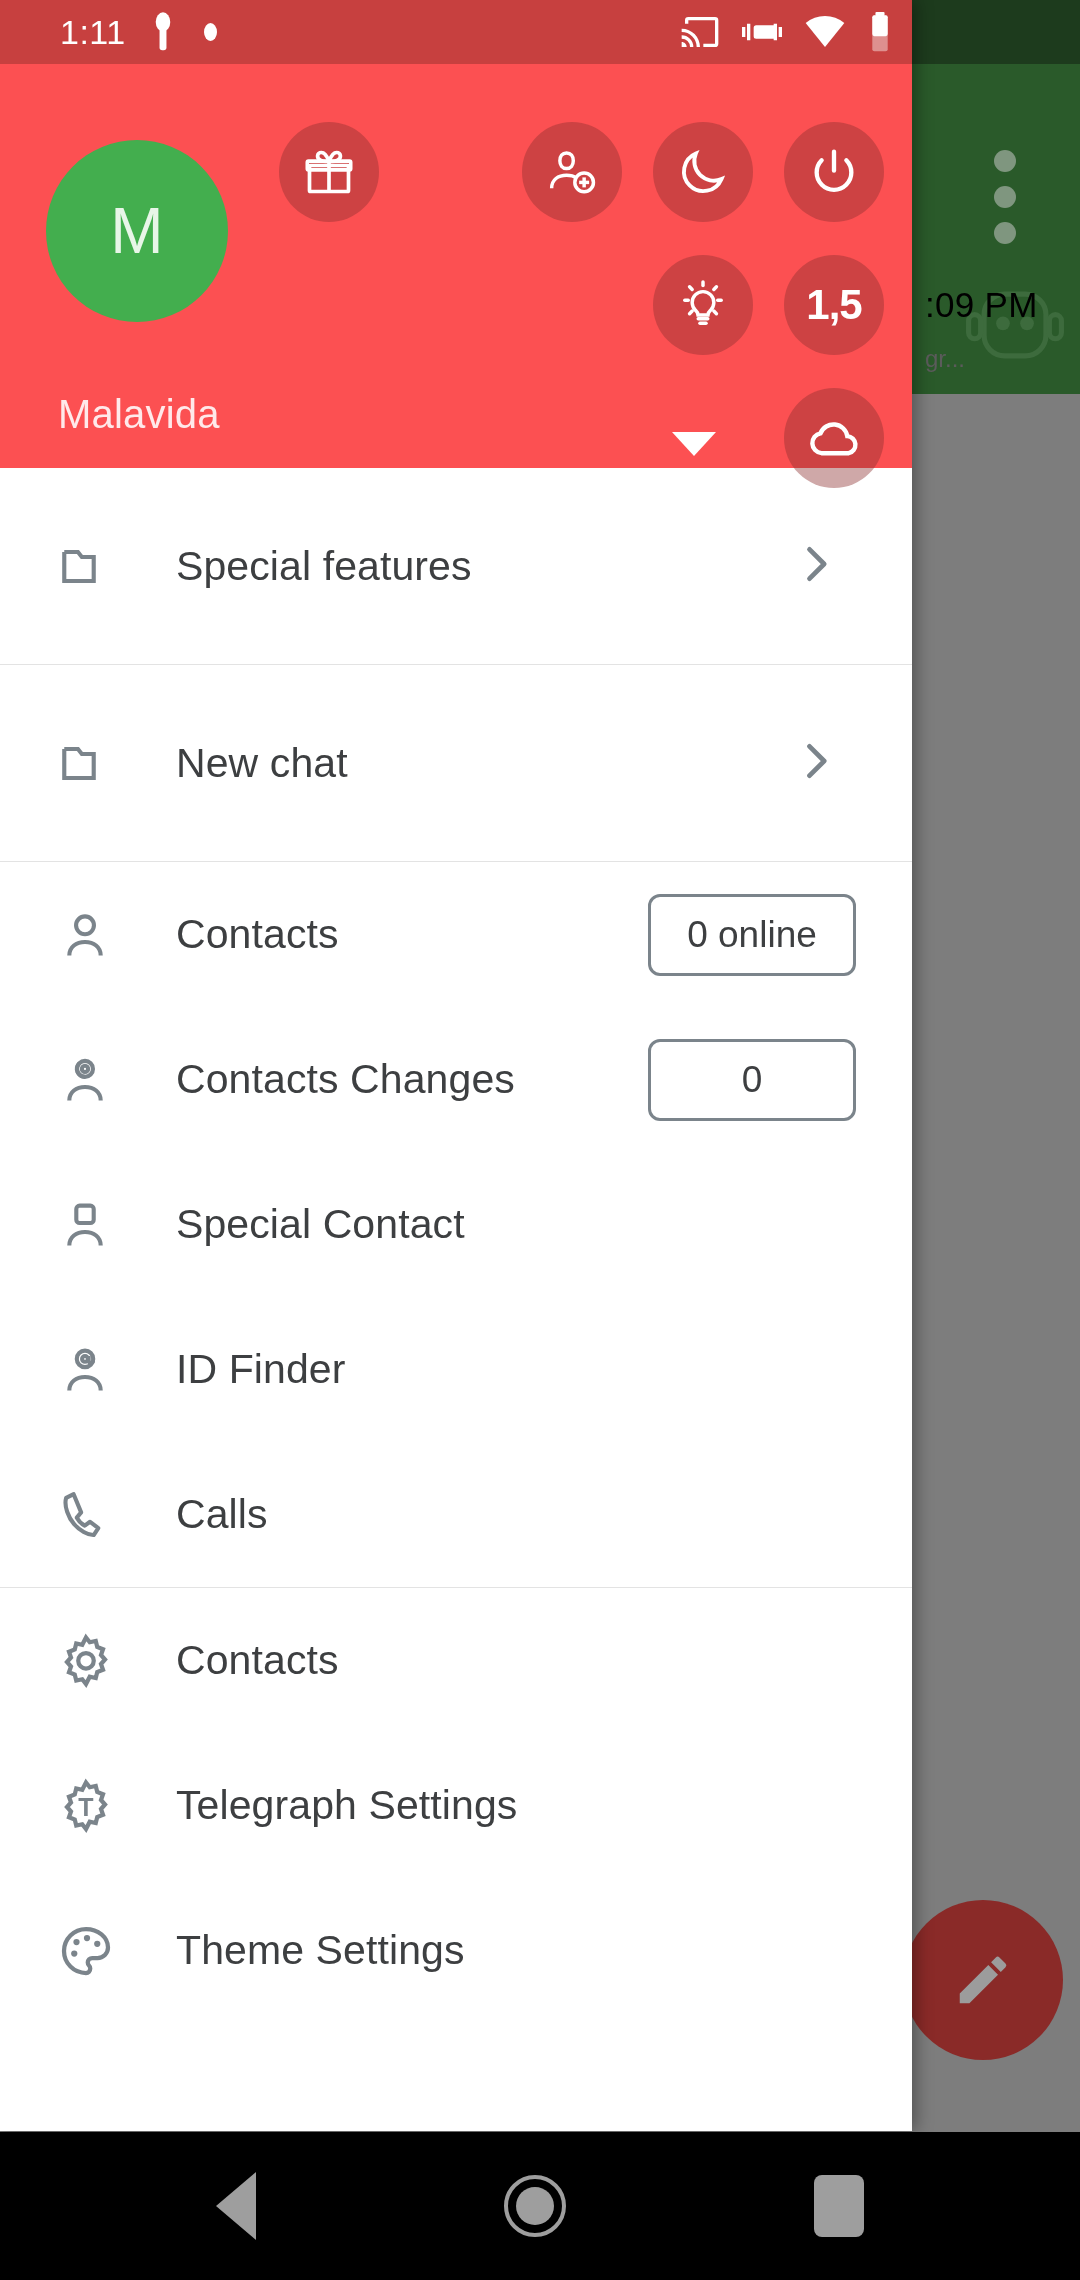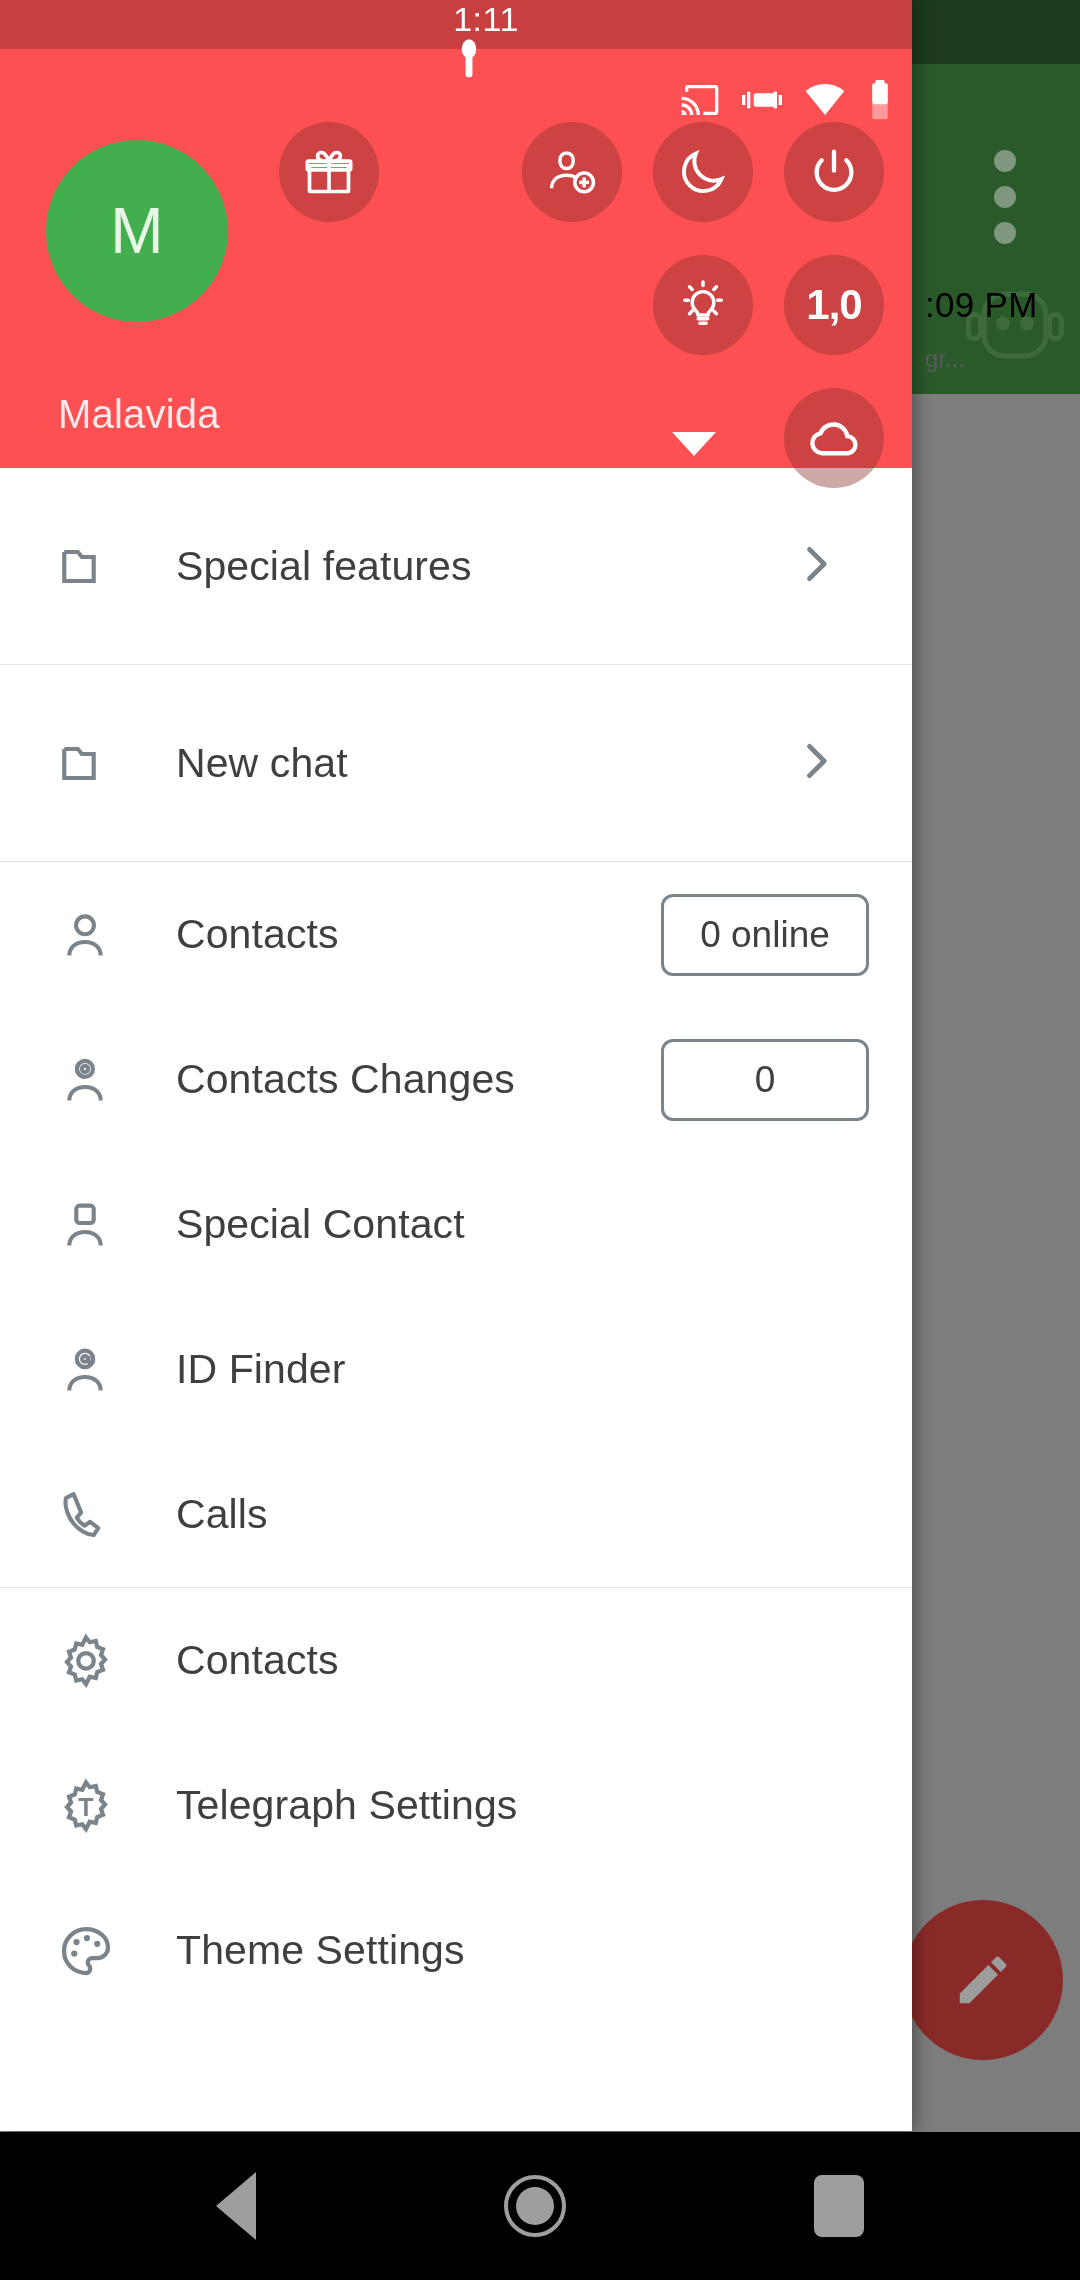--- a/index.html
+++ b/index.html
@@ -41,23 +41,23 @@
   }
   #bg-fab {
     position:absolute; left:903px; top:1900px; width:160px; height:160px;
     border-radius:50%; background:#8a2a28;
     display:flex; align-items:center; justify-content:center;
   }
   #bg-fab svg { width:62px; height:62px; }
 
   
   #statusbar {
-    position:absolute; left:0; top:0; width:912px; height:49px;
+    position:absolute; left:0; top:0; width:912px; height:64px;
     background:#c7403f; z-index:40;
-    display:flex; align-items:center; color:#fff;flex-direction:column;
+    display:flex; align-items:center; color:#fff;
   }
   #sb-time { font-size:34px; margin-left:60px; font-weight:400; letter-spacing:.5px; }
   #sb-icon-key { margin-left:26px; display:flex; align-items:center; }
   #sb-dot {
     width:13px; height:18px; border-radius:50%; background:#fff; margin-left:30px;
   }
   #sb-right {
     margin-left:auto; display:flex; align-items:center; gap:22px; margin-right:20px;
   }
   #sb-right svg { display:block; }
@@ -117,21 +117,21 @@
   .row .ico svg { display:block; }
   .row .label {
     margin-left:46px; font-size:41px; color:#3d3f41; font-weight:400;
     letter-spacing:.1px; white-space:nowrap;
   }
   .row .chev {
     position:absolute; right:75px; top:50%; transform:translateY(-50%);
     color:#7b848b;
   }
   .row .badge {
-    position:absolute; right:43px; top:50%; transform:translateY(-50%);
+    position:absolute; right:56px; top:50%; transform:translateY(-50%);
     min-width:208px; height:82px; border:3px solid #7b848b; border-radius:12px;
     display:flex; align-items:center; justify-content:center;
     font-size:37px; color:#3d3f41; padding:0 18px;
   }
   .row.tall { height:196px; }
 
   
   #navbar {
     position:absolute; left:0; bottom:0; width:1080px; height:148px;
     background:#000; z-index:50;
@@ -226,21 +226,21 @@
         <line x1="3.6" y1="9.8" x2="5.2" y2="9.8"></line>
         <line x1="18.8" y1="9.8" x2="20.4" y2="9.8"></line>
         <line x1="5.8" y1="3.6" x2="7" y2="4.8"></line>
         <line x1="17" y1="4.8" x2="18.2" y2="3.6"></line>
         <line x1="5.8" y1="16" x2="7" y2="14.8"></line>
         <line x1="17" y1="14.8" x2="18.2" y2="16"></line>
       </svg>
     </div>
 
     <div class="hdr-btn" id="btn-count">
-      <span>1,0</span>
+      <span>1,5</span>
     </div>
 
     <div class="hdr-btn" id="btn-cloud">
       <svg width="56" height="56" viewBox="0 0 24 24" fill="none" stroke="#fff" stroke-width="1.9">
         <path d="M18.3 18.5H6.6A4.3 4.3 0 0 1 6.2 10a6 6 0 0 1 11.5 1.2 3.7 3.7 0 0 1 .6 7.3z"></path>
       </svg>
     </div>
 
     <div id="profile-name">Malavida</div>
     <div id="caret"></div>

